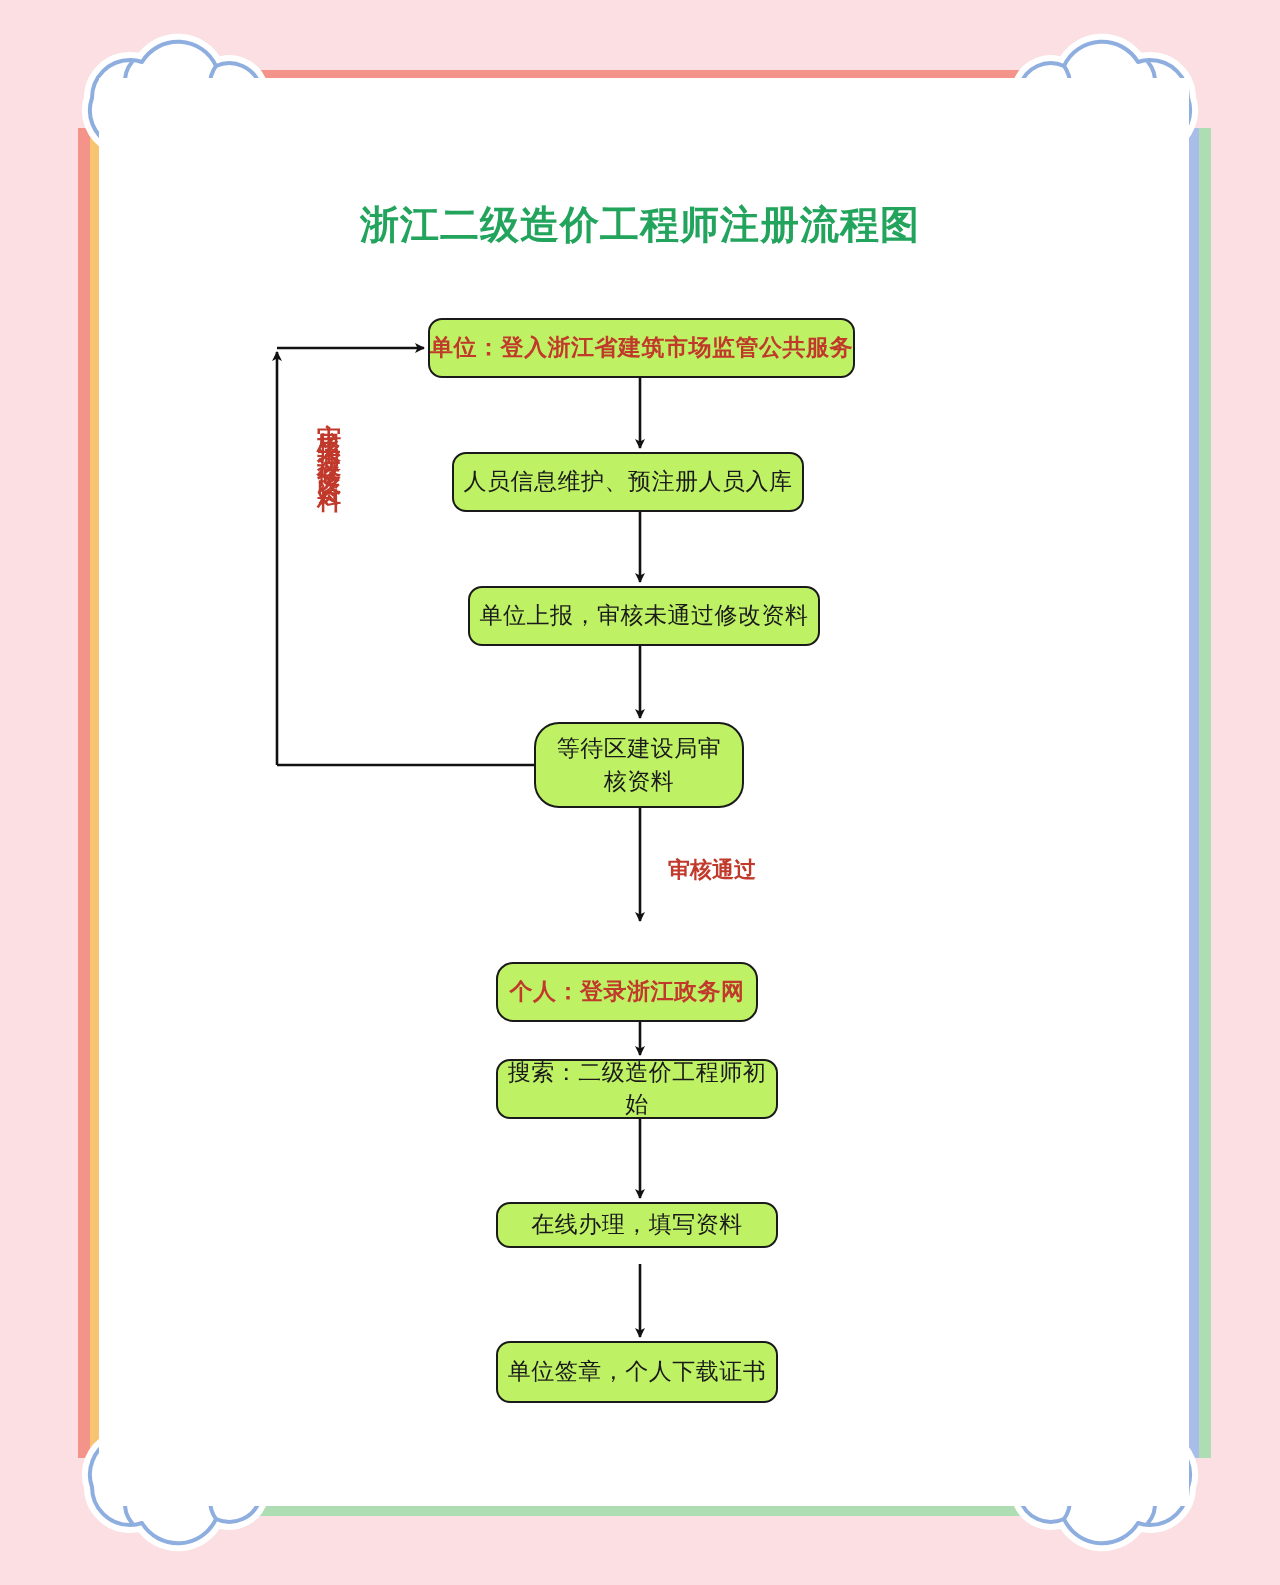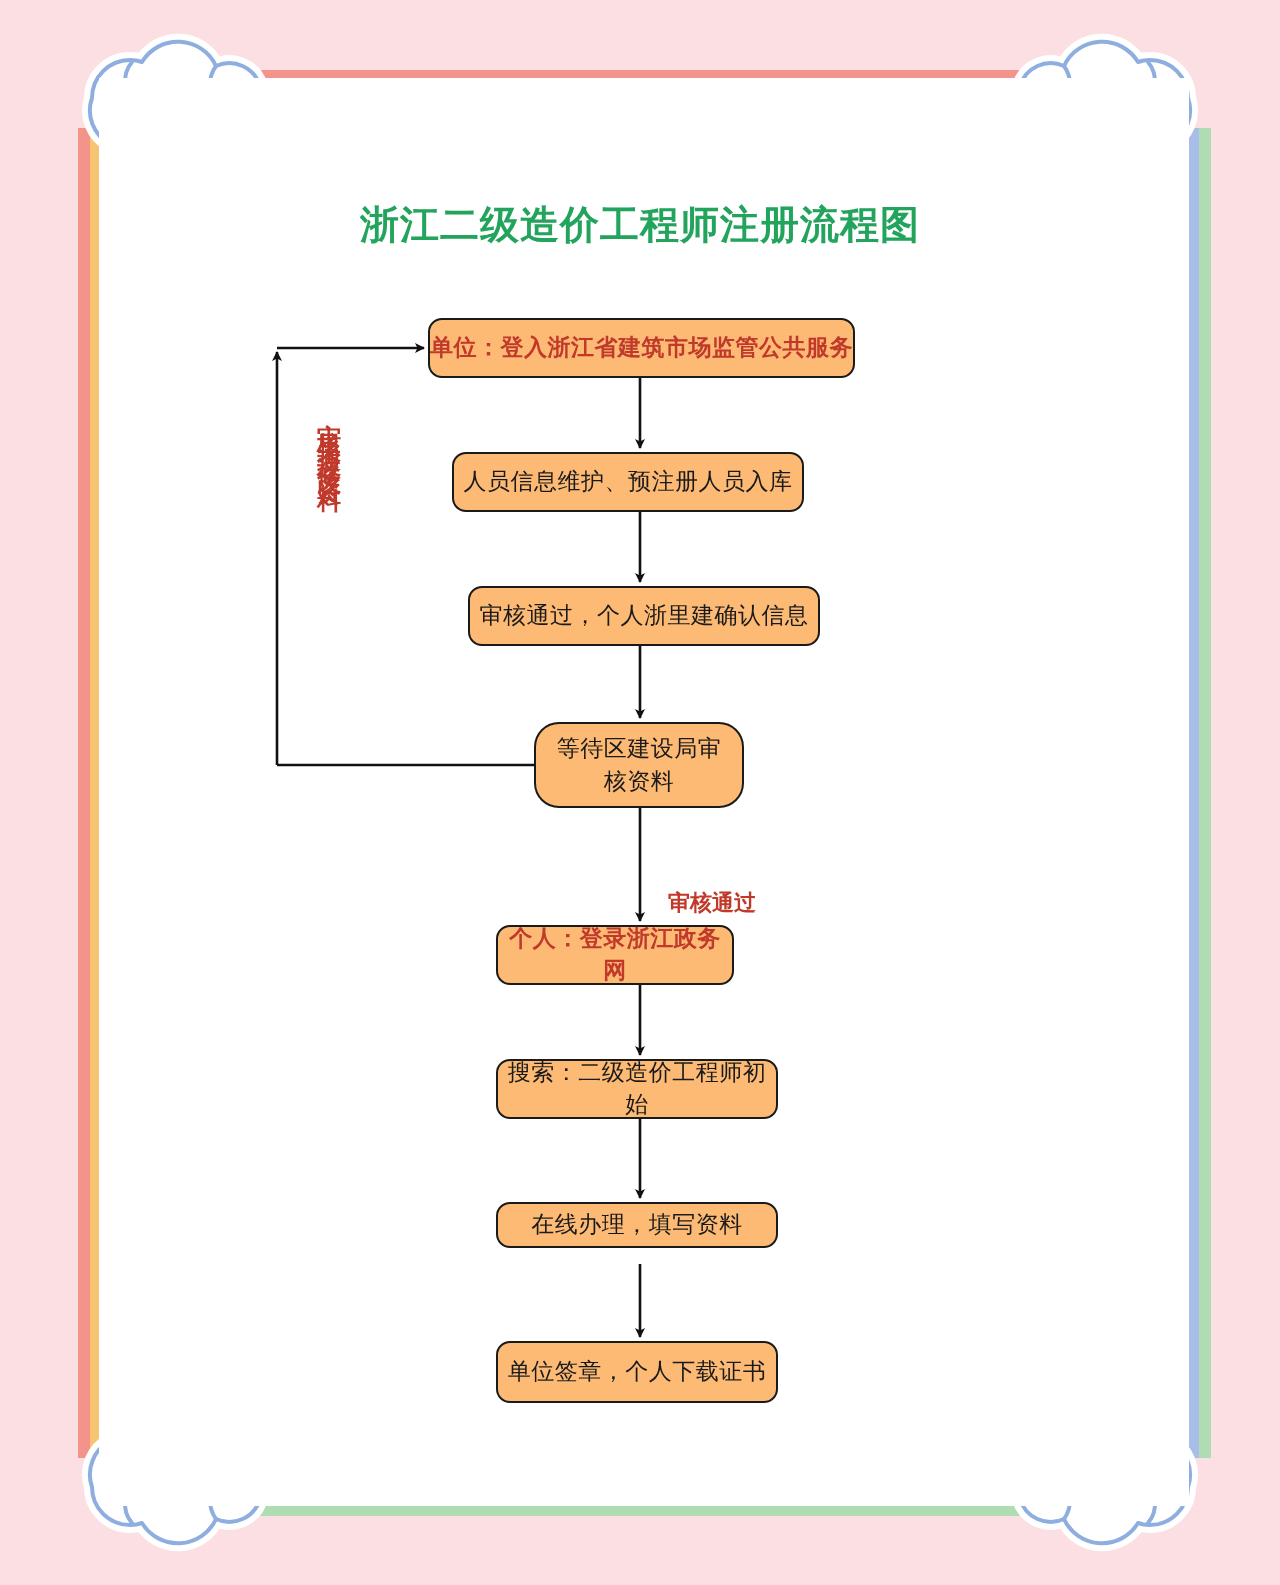--- a/index.html
+++ b/index.html
@@ -53,21 +53,21 @@
     letter-spacing: 1px;
     font-family: "DejaVu Sans", "Liberation Sans", sans-serif;
     white-space: nowrap;
   }
 
   .node {
     position: absolute;
     box-sizing: border-box;
     border: 2px solid #1a1a1a;
     border-radius: 14px;
-    background: #fdba74;
+    background: #bef264;
     display: flex;
     align-items: center;
     justify-content: center;
     text-align: center;
     font-size: 23px;
     color: #1a1a1a;
     line-height: 1.38;
     font-family: "DejaVu Sans", "Liberation Sans", sans-serif;
     letter-spacing: 0.5px;
   }
@@ -75,21 +75,21 @@
     color: #C0392B;
     font-weight: bold;
   }
 
   
   #node-1 { left: 428px;  top: 318px;  width: 427px; height: 60px; }
   #node-2 { left: 452px;  top: 452px;  width: 352px; height: 60px; }
   #node-3 { left: 468px;  top: 586px;  width: 352px; height: 60px; }
   #node-4 { left: 534px;  top: 722px;  width: 210px; height: 86px;
             line-height: 1.45; border-radius: 25px; }
-  #node-5 { left: 496px;  top: 925px;  width: 238px; height: 60px; }
+  #node-5 { left: 496px;  top: 962px;  width: 262px; height: 60px; border-radius: 17px; }
   #node-6 { left: 496px;  top: 1059px; width: 282px; height: 60px; text-align: center; }
   #node-7 { left: 496px;  top: 1202px; width: 282px; height: 46px; }
   #node-8 { left: 496px;  top: 1341px; width: 282px; height: 62px; }
 
   
   .side-label {
     position: absolute;
     left: 305px;
     top: 404px;
     width: 36px;
@@ -105,21 +105,20 @@
 
   .edge-label {
     position: absolute;
     left: 668px;
     top: 855px;
     font-size: 22px;
     font-weight: bold;
     color: #C0392B;
     white-space: nowrap;
     font-family: "DejaVu Sans", "Liberation Sans", sans-serif;
-    margin-top: 33px;
   }
 </style>
 </head>
 <body>
 
 <svg id="frame" viewBox="0 0 1280 1585" width="1280" height="1585">
 
   <rect x="160" y="70" width="950" height="12" fill="#F4938A"></rect>
   <rect x="160" y="82" width="950" height="12" fill="#F8C471"></rect>
   <rect x="160" y="94" width="950" height="8" fill="#A8BEE8"></rect>
@@ -199,21 +198,21 @@
     <path d="M277 348 L424 348" marker-end="url(#ah)"></path>
   </g>
 </svg>
 
 <div class="title">浙江二级造价工程师注册流程图</div>
 
 <div class="node red" id="node-1">单位：登入浙江省建筑市场监管公共服务</div>
 
 <div class="node" id="node-2">人员信息维护、预注册人员入库</div>
 
-<div class="node" id="node-3">审核通过，个人浙里建确认信息</div>
+<div class="node" id="node-3">单位上报，审核未通过修改资料</div>
 
 <div class="node" id="node-4">
   <span>
     <span>等待区建设局审</span><br>
     <span>核资料</span>
   </span>
 </div>
 
 <div class="node red" id="node-5">个人：登录浙江政务网</div>
 

